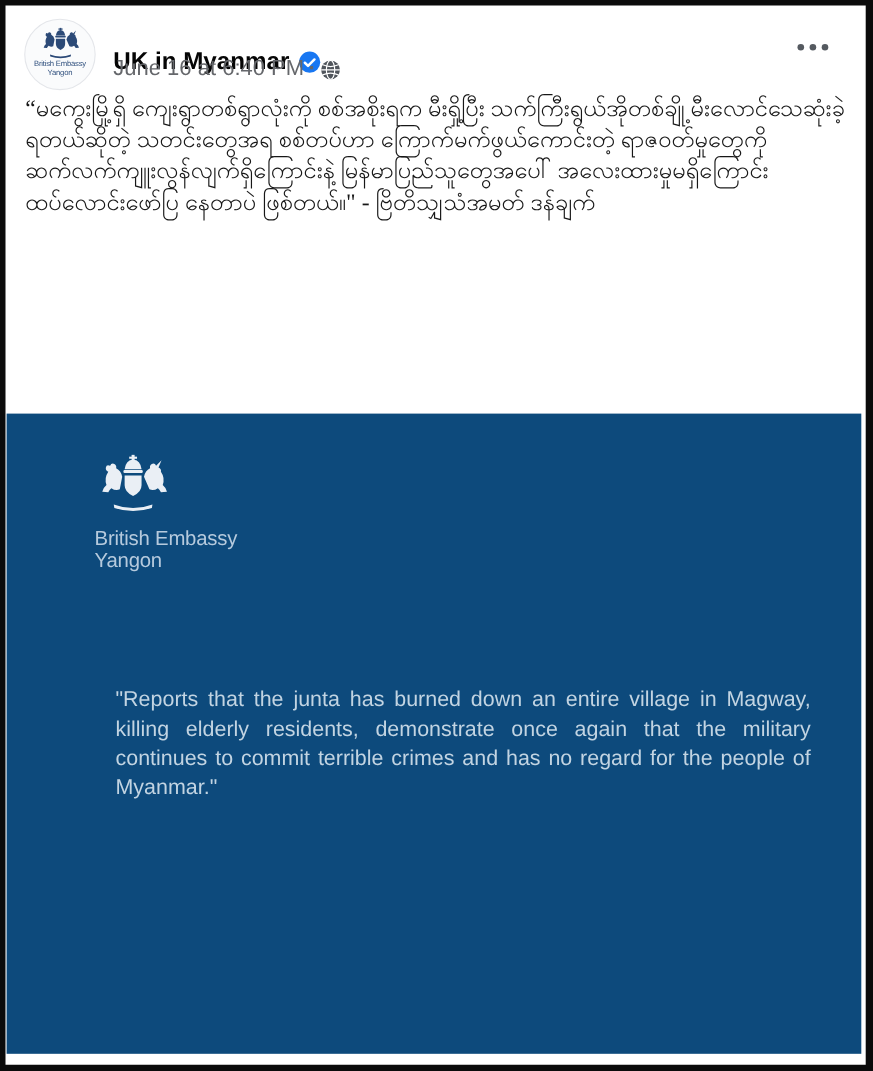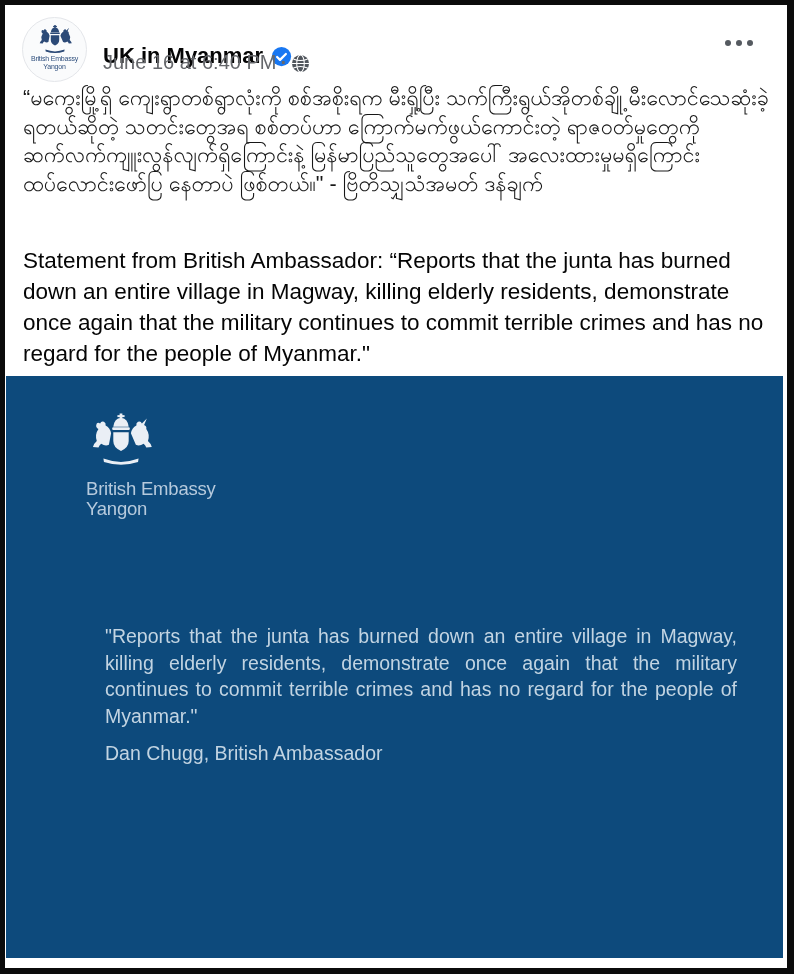--- a/index.html
+++ b/index.html
@@ -29,21 +29,21 @@
   .verified-icon { width:21px; height:21px; }
   .verified-bg { fill:var(--verified-blue,#1877f2); }
   .meta-row { position:absolute; left:98px; top:46px; display:flex; align-items:center; gap:4px; color:var(--meta-gray,#65676b); font-size:20px; }
   .meta-row .sep { font-weight:700; }
   .globe-icon { width:19px; height:19px; margin-top:2px; }
   .more-btn { position:absolute; right:28px; top:26px; display:flex; gap:5px; padding:9px 6px; border-radius:18px; cursor:pointer; }
   .more-btn .dot { width:6px; height:6px; border-radius:50%; background:#555a60; }
   
   .burmese {
     position:absolute; left:18px; top:79px; width:754px;
-    font-size:21.5px; line-height:28.5px; color:#171717;
+    font-size:21.5px; line-height:28.5px; color:#171717;font-family:Liberation Serif, serif;
   }
   .english {
     position:absolute; left:18px; top:240px; width:752px;
     font-size:22.5px; line-height:31px; color:var(--body-text,#050505);
   }
   
   .post-image {
     position:absolute; left:1px; top:371px;
     width:777px; height:582px;
     background:var(--image-bg,#0d4a7c);
@@ -116,29 +116,27 @@
     </svg>
   </div>
 
   <div class="more-btn">
     <span class="dot"></span>
     <span class="dot"></span>
     <span class="dot"></span>
   </div>
 
   <p class="burmese">“မကွေးမြို့ရှိ ကျေးရွာတစ်ရွာလုံးကို စစ်အစိုးရက မီးရှို့ပြီး သက်ကြီးရွယ်အိုတစ်ချို့ မီးလောင်သေဆုံးခဲ့ရတယ်ဆိုတဲ့ သတင်းတွေအရ စစ်တပ်ဟာ ကြောက်မက်ဖွယ်ကောင်းတဲ့ ရာဇဝတ်မှုတွေကို ဆက်လက်ကျူးလွန်လျက်ရှိကြောင်းနဲ့ မြန်မာပြည်သူတွေအပေါ် အလေးထားမှုမရှိကြောင်းထပ်လောင်းဖော်ပြ နေတာပဲ ဖြစ်တယ်။" - ဗြိတိသျှသံအမတ် ဒန်ချက်</p>
-  <p class="english">Statement from British Ambassador: “Reports that the junta has burned down an entire village in Magway, killing elderly residents, demonstrate once again that the military continues to commit terrible crimes and has no regard for the people of Myanmar."</p>
 
   <div class="post-image">
     <div class="logo-block">
       <svg class="image-crest">
           <use href="#crest"></use>
         </svg>
       <div class="logo-text">
         <div>British Embassy</div>
         <div>Yangon</div>
       </div>
     </div>
     <p class="quote">"Reports that the junta has burned down an entire village in Magway, killing elderly residents, demonstrate once again that the military continues to commit terrible crimes and has no regard for the people of Myanmar."</p>
-    <p class="attribution">Dan Chugg, British Ambassador</p>
   </div>
 
 </div>
 
 </body></html>

